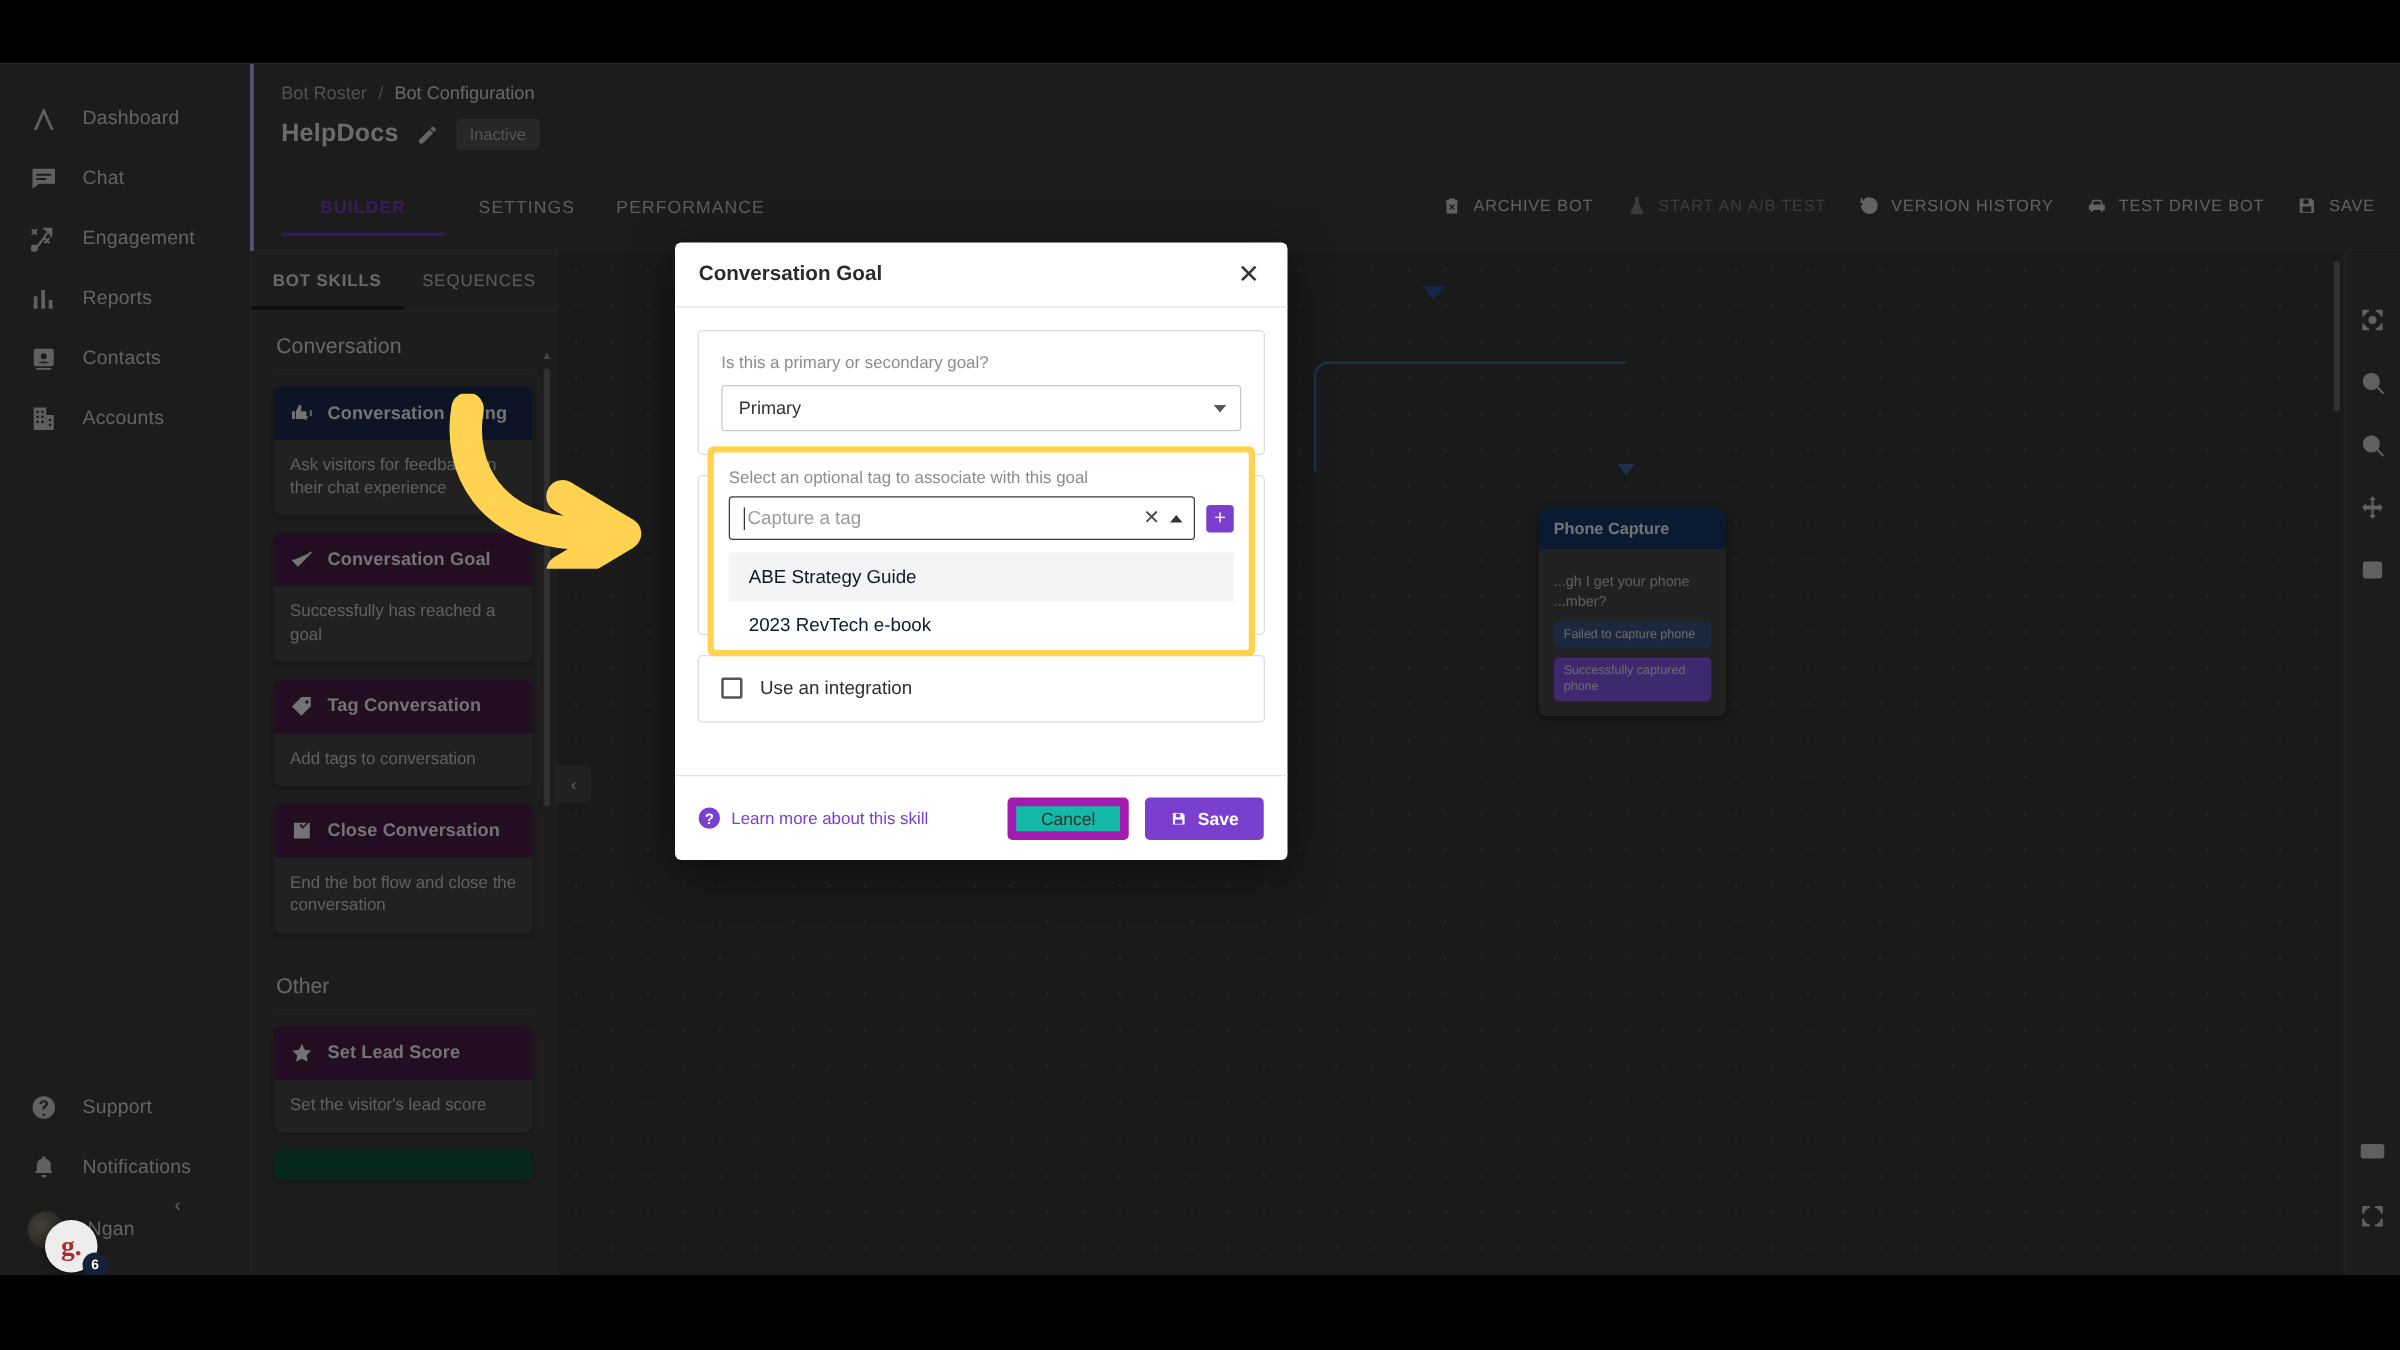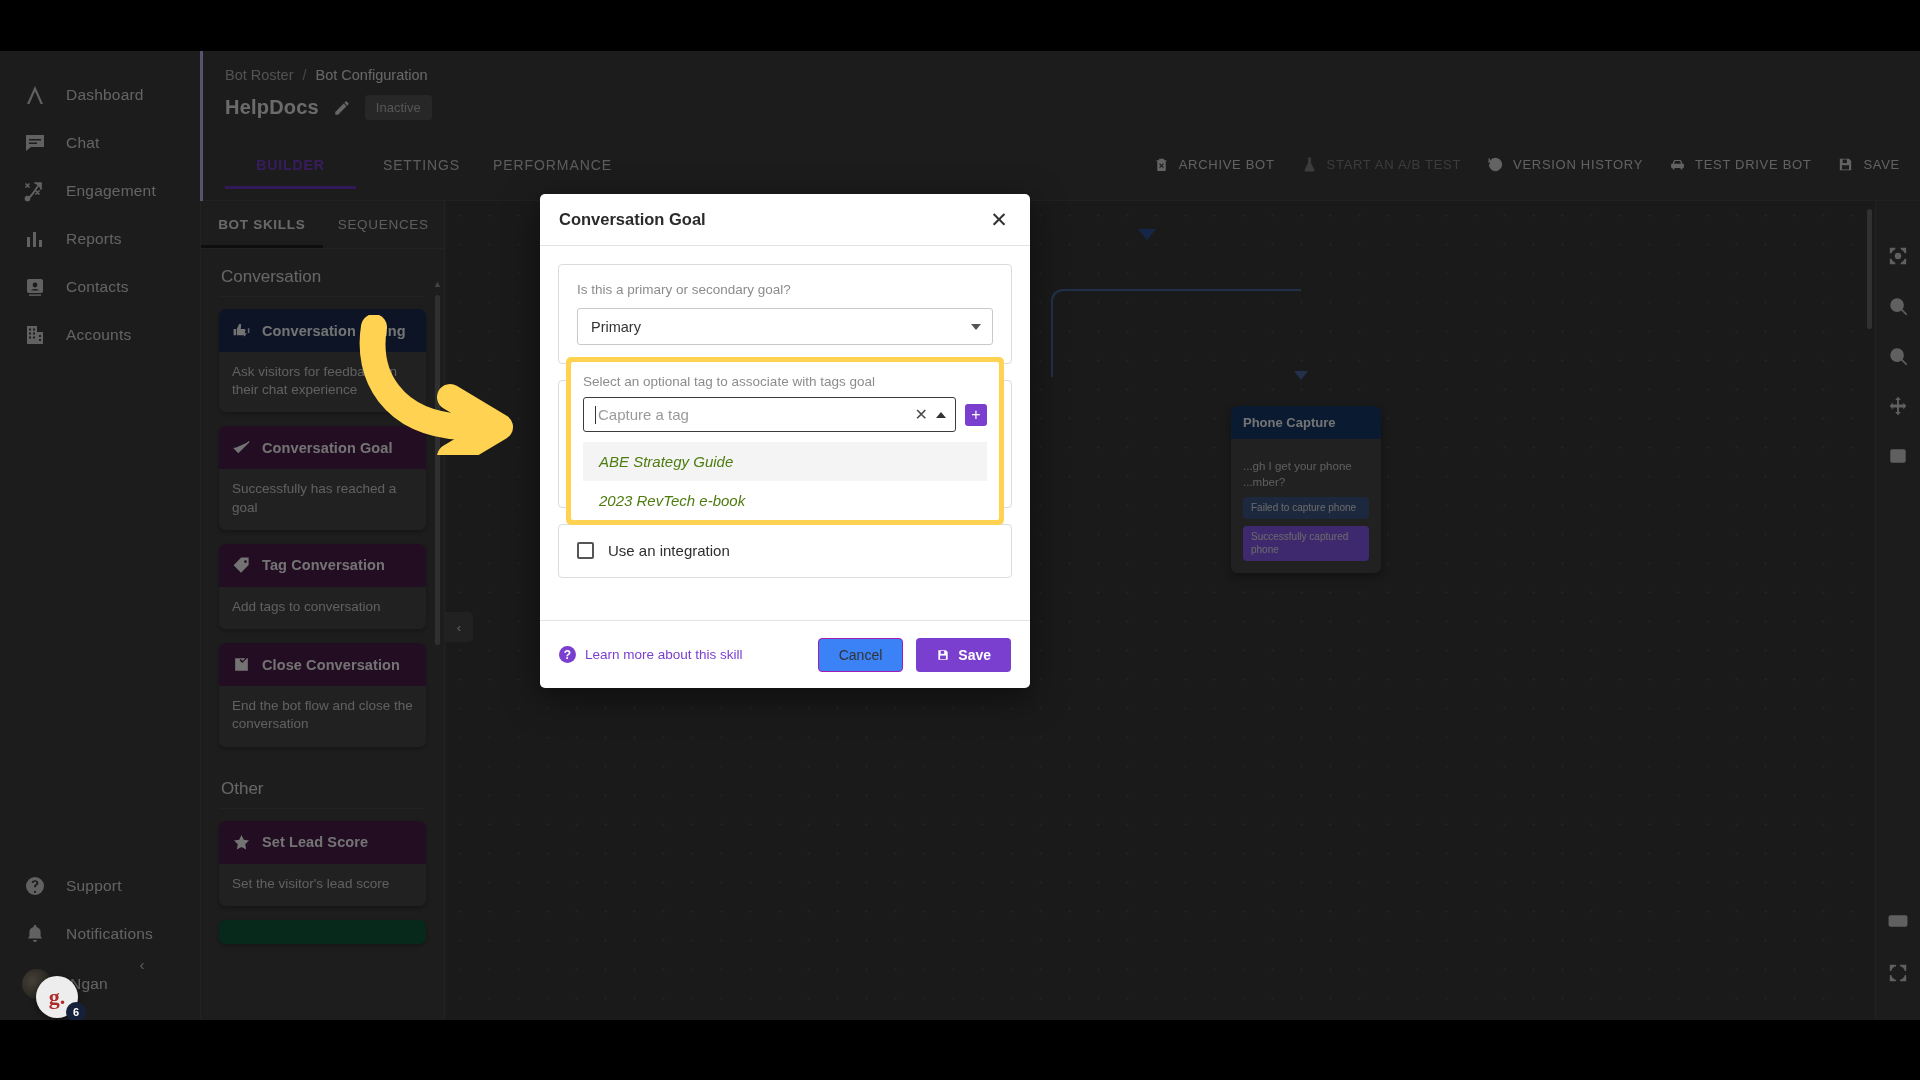--- a/index.html
+++ b/index.html
@@ -208,21 +208,21 @@
     display:flex; align-items:center; padding:0 9px 0 11px; background:#fff; gap:6px;
   }
   .tag-input .placeholder { flex:1; font-size:15px; color:#9a9a9a; }
   .tag-input .caret-bar { width:1px; height:18px; background:#333; margin-right:-4px; }
   .tag-clear { font-size:16px; color:#4a4a4a; cursor:pointer; line-height:1; padding:0 2px; }
   .tag-add {
     width:22px; height:22px; border-radius:3px; background:#7b3fcf; color:#fff;
     display:flex; align-items:center; justify-content:center; font-size:16px; cursor:pointer; flex:0 0 22px;
   }
   .tag-options { margin-top:10px; background:#fff; }
-  .tag-option { padding:11px 16px; font-size:15px; color:#4d7c0f; cursor:pointer;font-style:italic; }
+  .tag-option { padding:11px 16px; font-size:15px; color:#0f172a; cursor:pointer; }
   .tag-option.hl { background:#f4f4f4; }
 
   .checkbox-row { display:flex; align-items:center; gap:14px; }
   .checkbox {
     width:17px; height:17px; border:2px solid #555; border-radius:2px; background:#fff; cursor:pointer; flex:0 0 17px;
   }
   .checkbox-label { font-size:15px; color:#2e2e2e;text-align:right; }
 
   .modal-footer {
     height:68px; border-top:1px solid #e3e3e3;
@@ -230,21 +230,21 @@
   }
   .learn-more { display:flex; align-items:center; gap:9px; font-size:13.5px; color:#7b3fcf; cursor:pointer; }
   .q-circle {
     width:17px;height:17px;border-radius:50%;background:#7b3fcf;color:#fff;
     display:flex;align-items:center;justify-content:center;font-size:12px;font-weight:700;
   }
   .footer-btns { display:flex; gap:13px; }
   .btn {
     height:34px; border-radius:4px; font-size:14px; display:flex; align-items:center; justify-content:center; gap:8px; cursor:pointer; padding:0 20px;
   }
-  .btn-cancel { background:#3b82f6; border:1px solid #a21caf; color:#333; min-width:67px; }
+  .btn-cancel { background:#14b8a6; border:7px solid #a21caf; color:#333; min-width:67px; }
   .btn-save { background:#7b3fcf; color:#fff; min-width:67px; font-weight:600; }
   .btn-save svg { width:14px;height:14px;fill:#fff; }
 
   
   .arrow-anno { position:absolute; left:358px; top:315px; z-index:150; pointer-events:none; }
 </style>
 </head>
 <body>
 
 <div id="app">
@@ -602,21 +602,21 @@
               <rect x="8" y="5" width="6" height="5" fill="#7b3fcf"></rect>
               <rect x="7" y="13" width="10" height="6" fill="#7b3fcf"></rect>
             </svg>
           <span>Save</span>
         </div>
       </div>
     </div>
 
     <div class="tag-highlight">
       <div class="tag-inner">
-        <div class="tag-label">Select an optional tag to associate with tags goal</div>
+        <div class="tag-label">Select an optional tag to associate with this goal</div>
         <div class="tag-row">
           <div class="tag-input">
             <span class="caret-bar"></span>
             <span class="placeholder">Capture a tag</span>
             <span class="tag-clear">✕</span>
             <span class="caret-up"></span>
           </div>
           <div class="tag-add">+</div>
         </div>
         <div class="tag-options">

